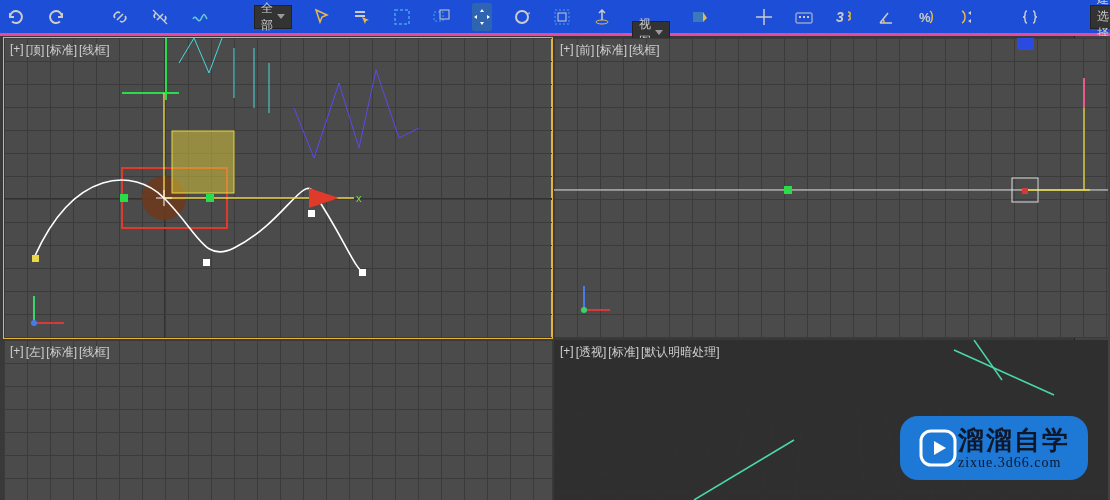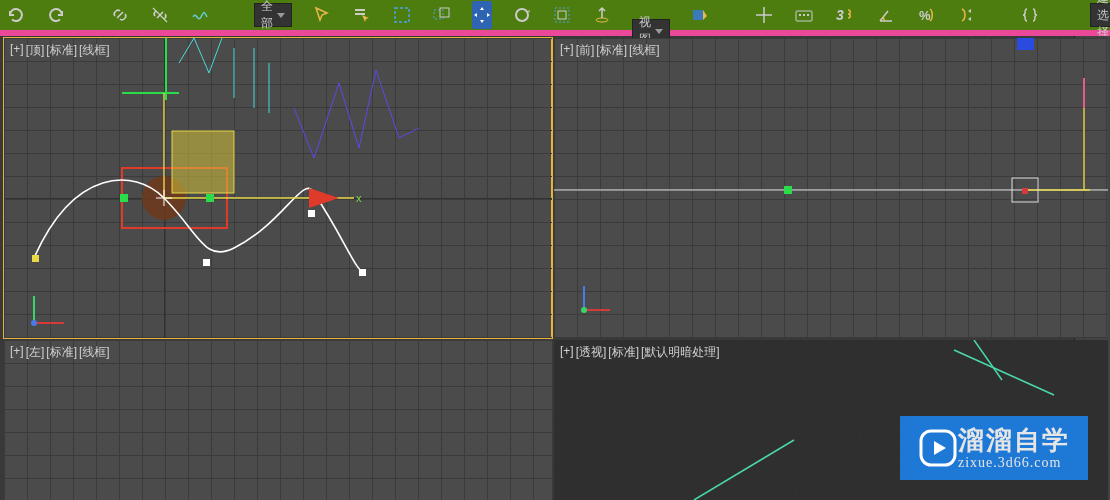--- a/index.html
+++ b/index.html
@@ -7,26 +7,26 @@
     background: #393939;
     font-family: "Microsoft YaHei", sans-serif;
     width: 1110px;
     height: 500px;
     overflow: hidden;
     color: #cccccc;
     font-size: 12px;
   }
   .toolbar {
     height: 36px;
-    background: #4d7c0f;
+    background: #1d4ed8;
     display: flex;
     align-items: center;
     gap: 20px;
     padding: 0 6px;
-    border-bottom: 6px solid #ec4899;
+    border-bottom: 3px solid #ec4899;
   }
   .tool-btn {
     width: 28px;
     height: 28px;
     display: flex;
     align-items: center;
     justify-content: center;
     cursor: pointer;
     border-radius: 2px;
   }
@@ -87,23 +87,23 @@
       linear-gradient(#303030 1px, transparent 1px),
       linear-gradient(90deg, #303030 1px, transparent 1px);
   }
   .axis-x { position:absolute; height:1px; background:#323232; left:0; right:0; }
   .axis-y { position:absolute; width:1px; background:#323232; top:0; bottom:0; }
   .watermark {
     position: absolute;
     right: 20px;
     bottom: 20px;
     background: #1e78d6;
-    color: #e5e5e5;
+    color: #0f172a;
     padding: 10px 18px;
-    border-radius: 0;
+    border-radius: 18px;
     display: flex;
     align-items: center;
     z-index: 50;
   }
   .watermark .wm-txt { display:flex; flex-direction:column; line-height:1.1; }
   .watermark .wm-big { font-size: 26px; font-weight: bold; letter-spacing: 2px; }
   .watermark .wm-sm { font-size: 14px; letter-spacing: 1px; font-family: Liberation Serif, serif; }
   .side-panel {
     position: absolute;
     right: 0;

